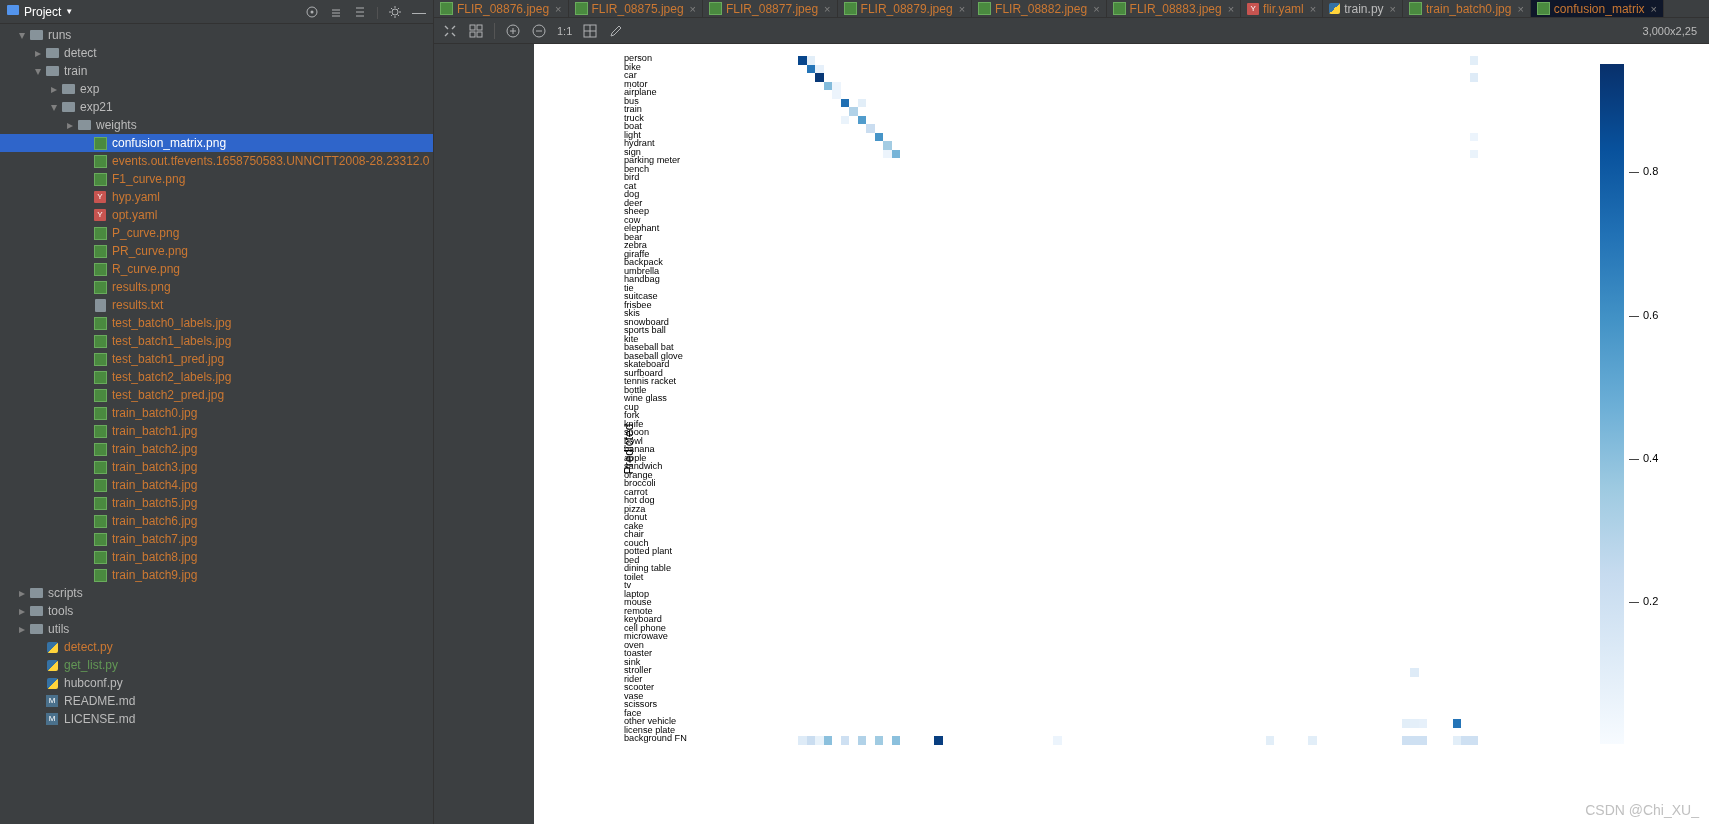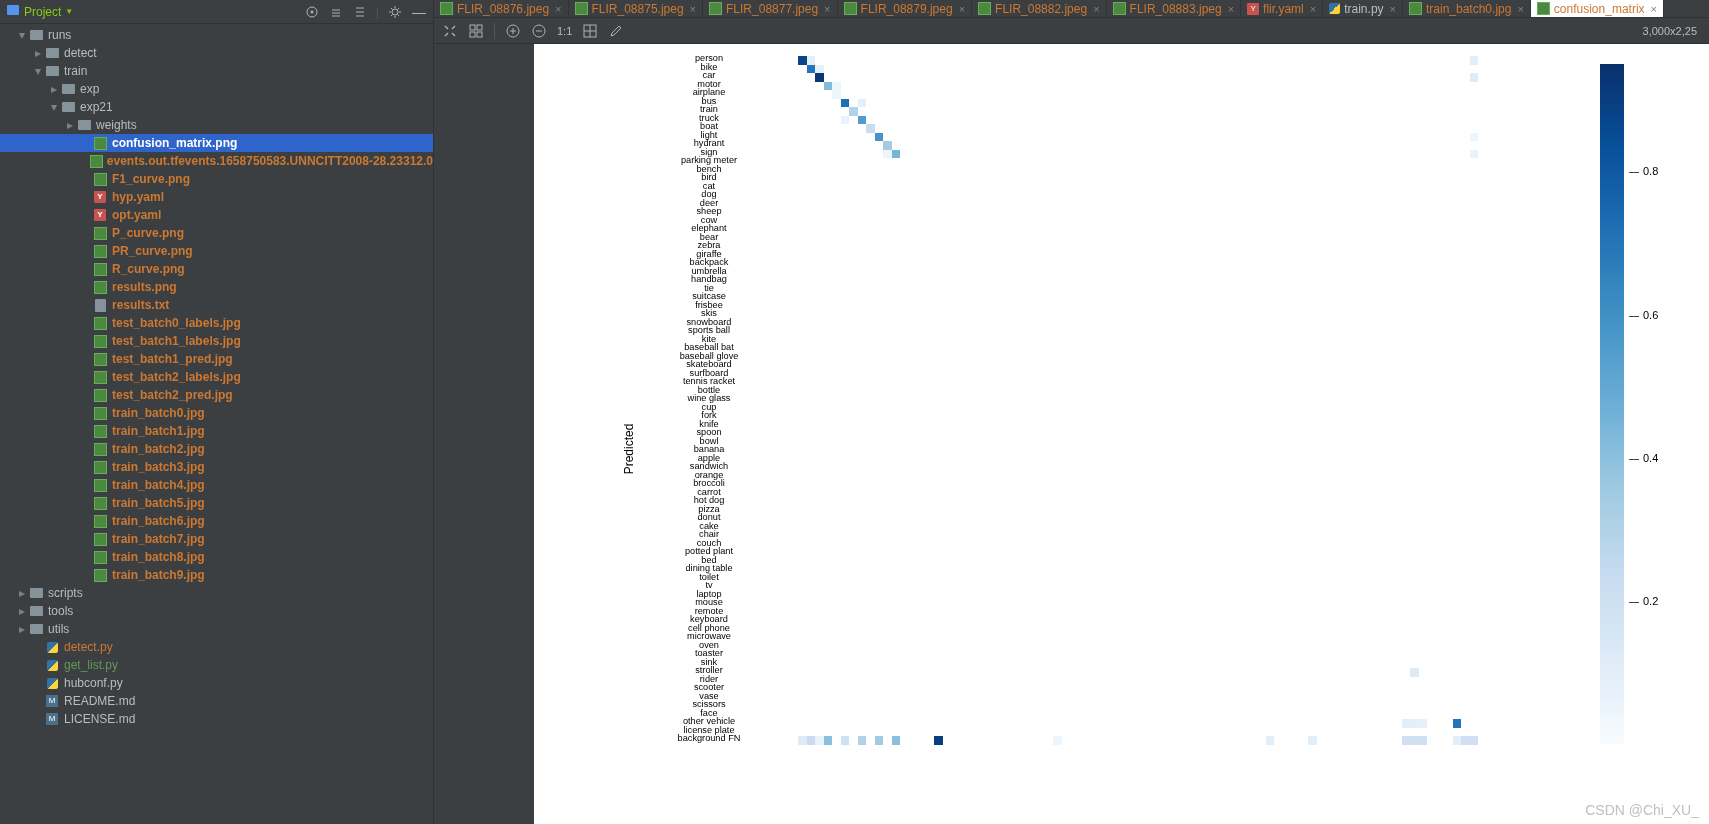--- a/index.html
+++ b/index.html
@@ -26,21 +26,21 @@
     background: #3c3f41;
     border-bottom: 1px solid #323232;
     display: flex;
     align-items: center;
     padding: 0 6px;
   }
   .project-title {
     display: flex;
     align-items: center;
     gap: 4px;
-    color: #84cc16;
+    color: #ffffff;
     font-size: 12px;
   }
   .header-icons-right {
     margin-left: auto;
     display: flex;
     gap: 8px;
     align-items: center;
   }
   .header-icon {
     width: 16px;
@@ -141,21 +141,21 @@
     text-align: center;
   }
   .tree-label { color: #bbbbbb; }
   .tree-label.changed { color: #cc7832; }
   .tree-label.added { color: #629755; }
   .tree-label.sel { color: #fff; }
   .indent-1 { padding-left: 16px; }
   .indent-2 { padding-left: 32px; }
   .indent-3 { padding-left: 48px; }
   .indent-4 { padding-left: 64px; }
-  .indent-5 { padding-left: 80px; font-weight: bold; }
+  .indent-5 { padding-left: 80px; }
 
   .main {
     flex: 1;
     display: flex;
     flex-direction: column;
     background: #3c3f41;
   }
   .tabs {
     height: 18px;
     display: flex;
@@ -166,21 +166,21 @@
   }
   .tab {
     display: flex;
     align-items: center;
     padding: 0 6px;
     border-right: 1px solid #323232;
     gap: 4px;
     cursor: pointer;
     font-size: 12px;
   }
-  .tab.active { background: #ffffff; }
+  .tab.active { background: #0f172a; }
   .tab-label { color: #cc7832; }
   .tab-label.normal { color: #bbbbbb; }
   .tab-close {
     color: #808080;
     font-size: 11px;
     margin-left: 2px;
   }
   .editor-toolbar {
     height: 26px;
     background: #3c3f41;
@@ -235,21 +235,21 @@
     transform: translateY(-50%) rotate(-90deg);
     font-size: 12px;
     color: #000;
     transform-origin: center;
   }
   .matrix-labels {
     position: absolute;
     left: 90px;
     top: 0;
     width: 170px;
-    text-align: center;
+    text-align: left;
     font-size: 9.2px;
     line-height: 8.5px;
     color: #000;
     font-family: Arial, sans-serif;
   }
   .matrix-labels div {
     height: 8.5px;
   }
   .matrix-grid {
     position: absolute;

